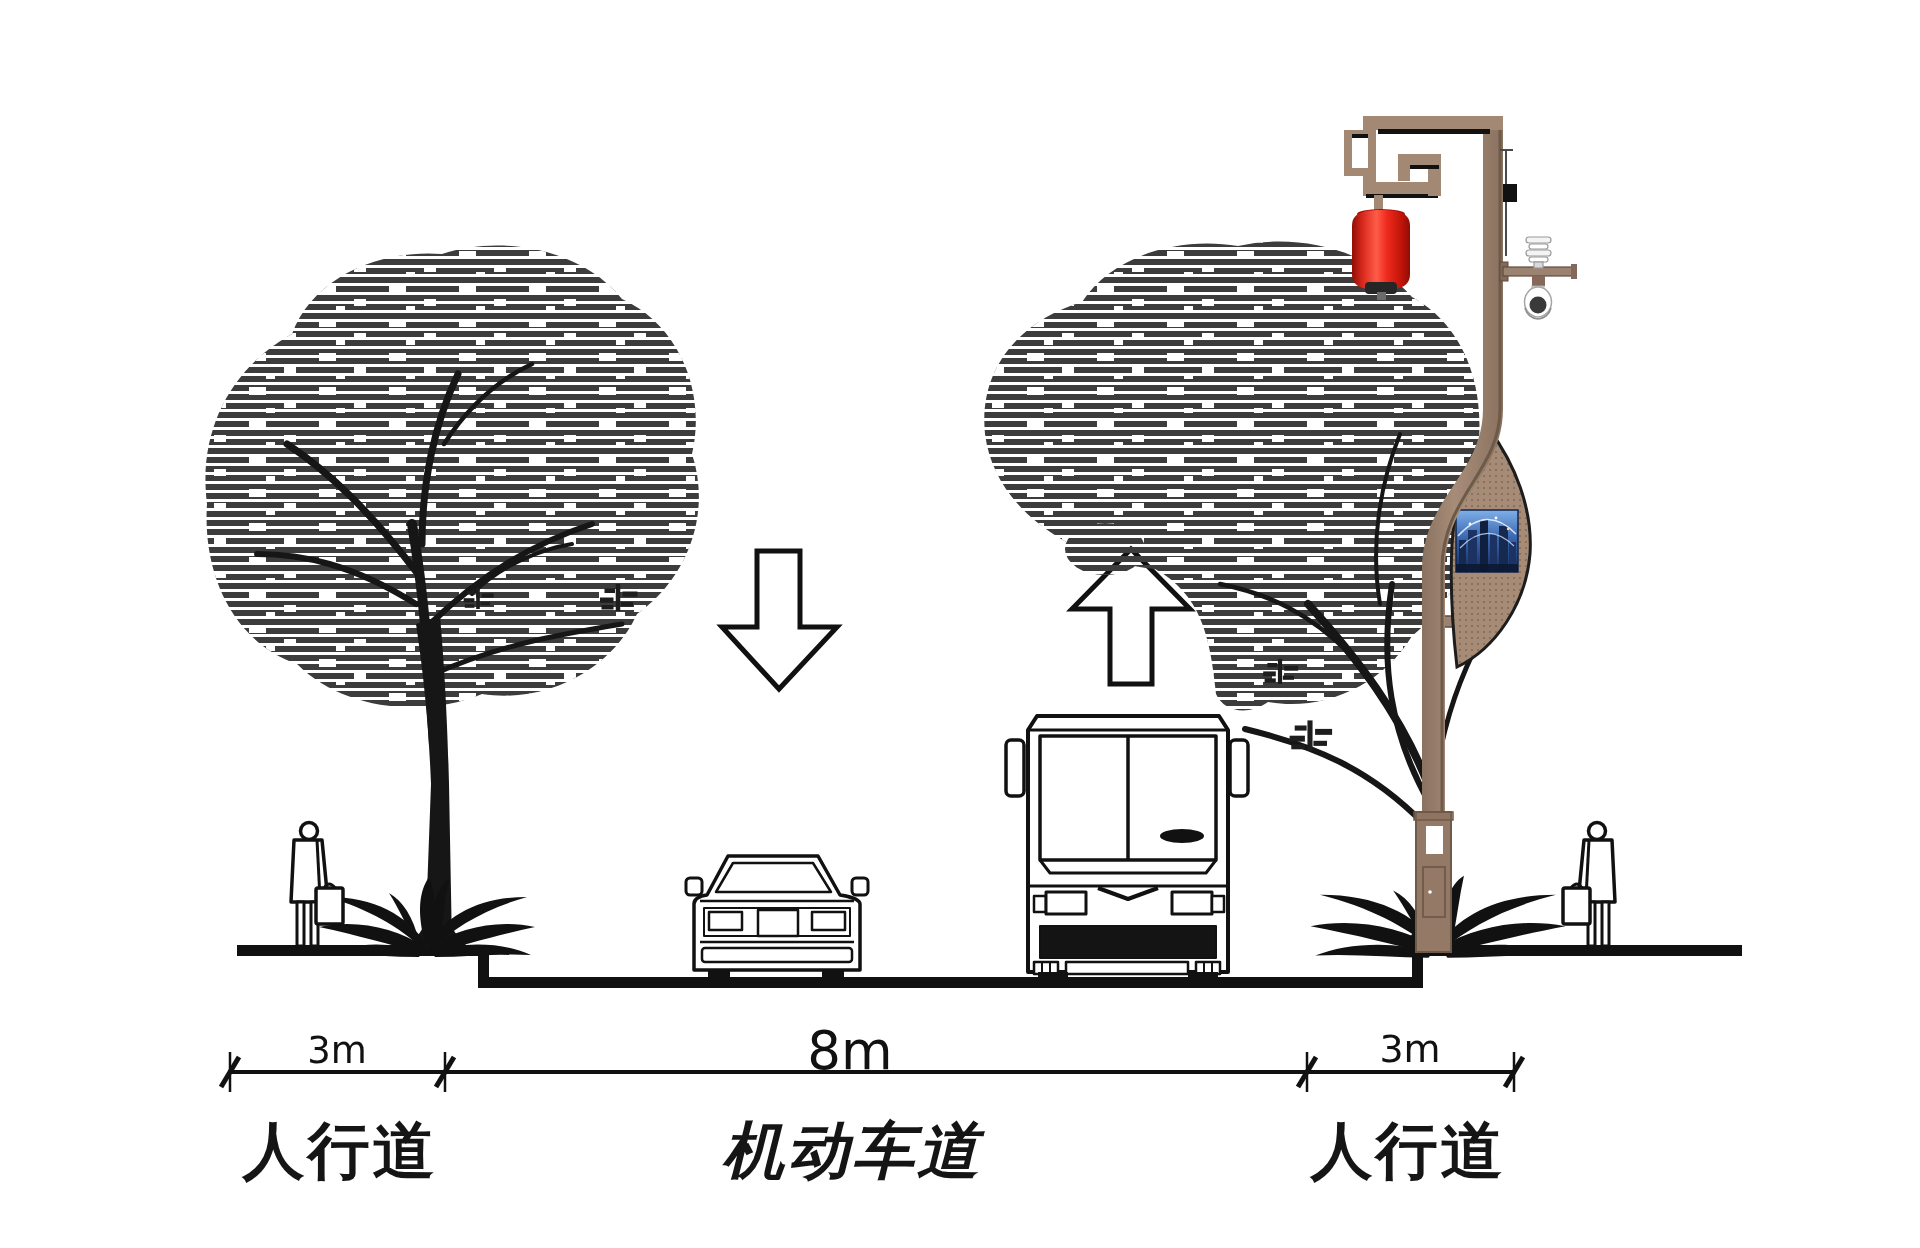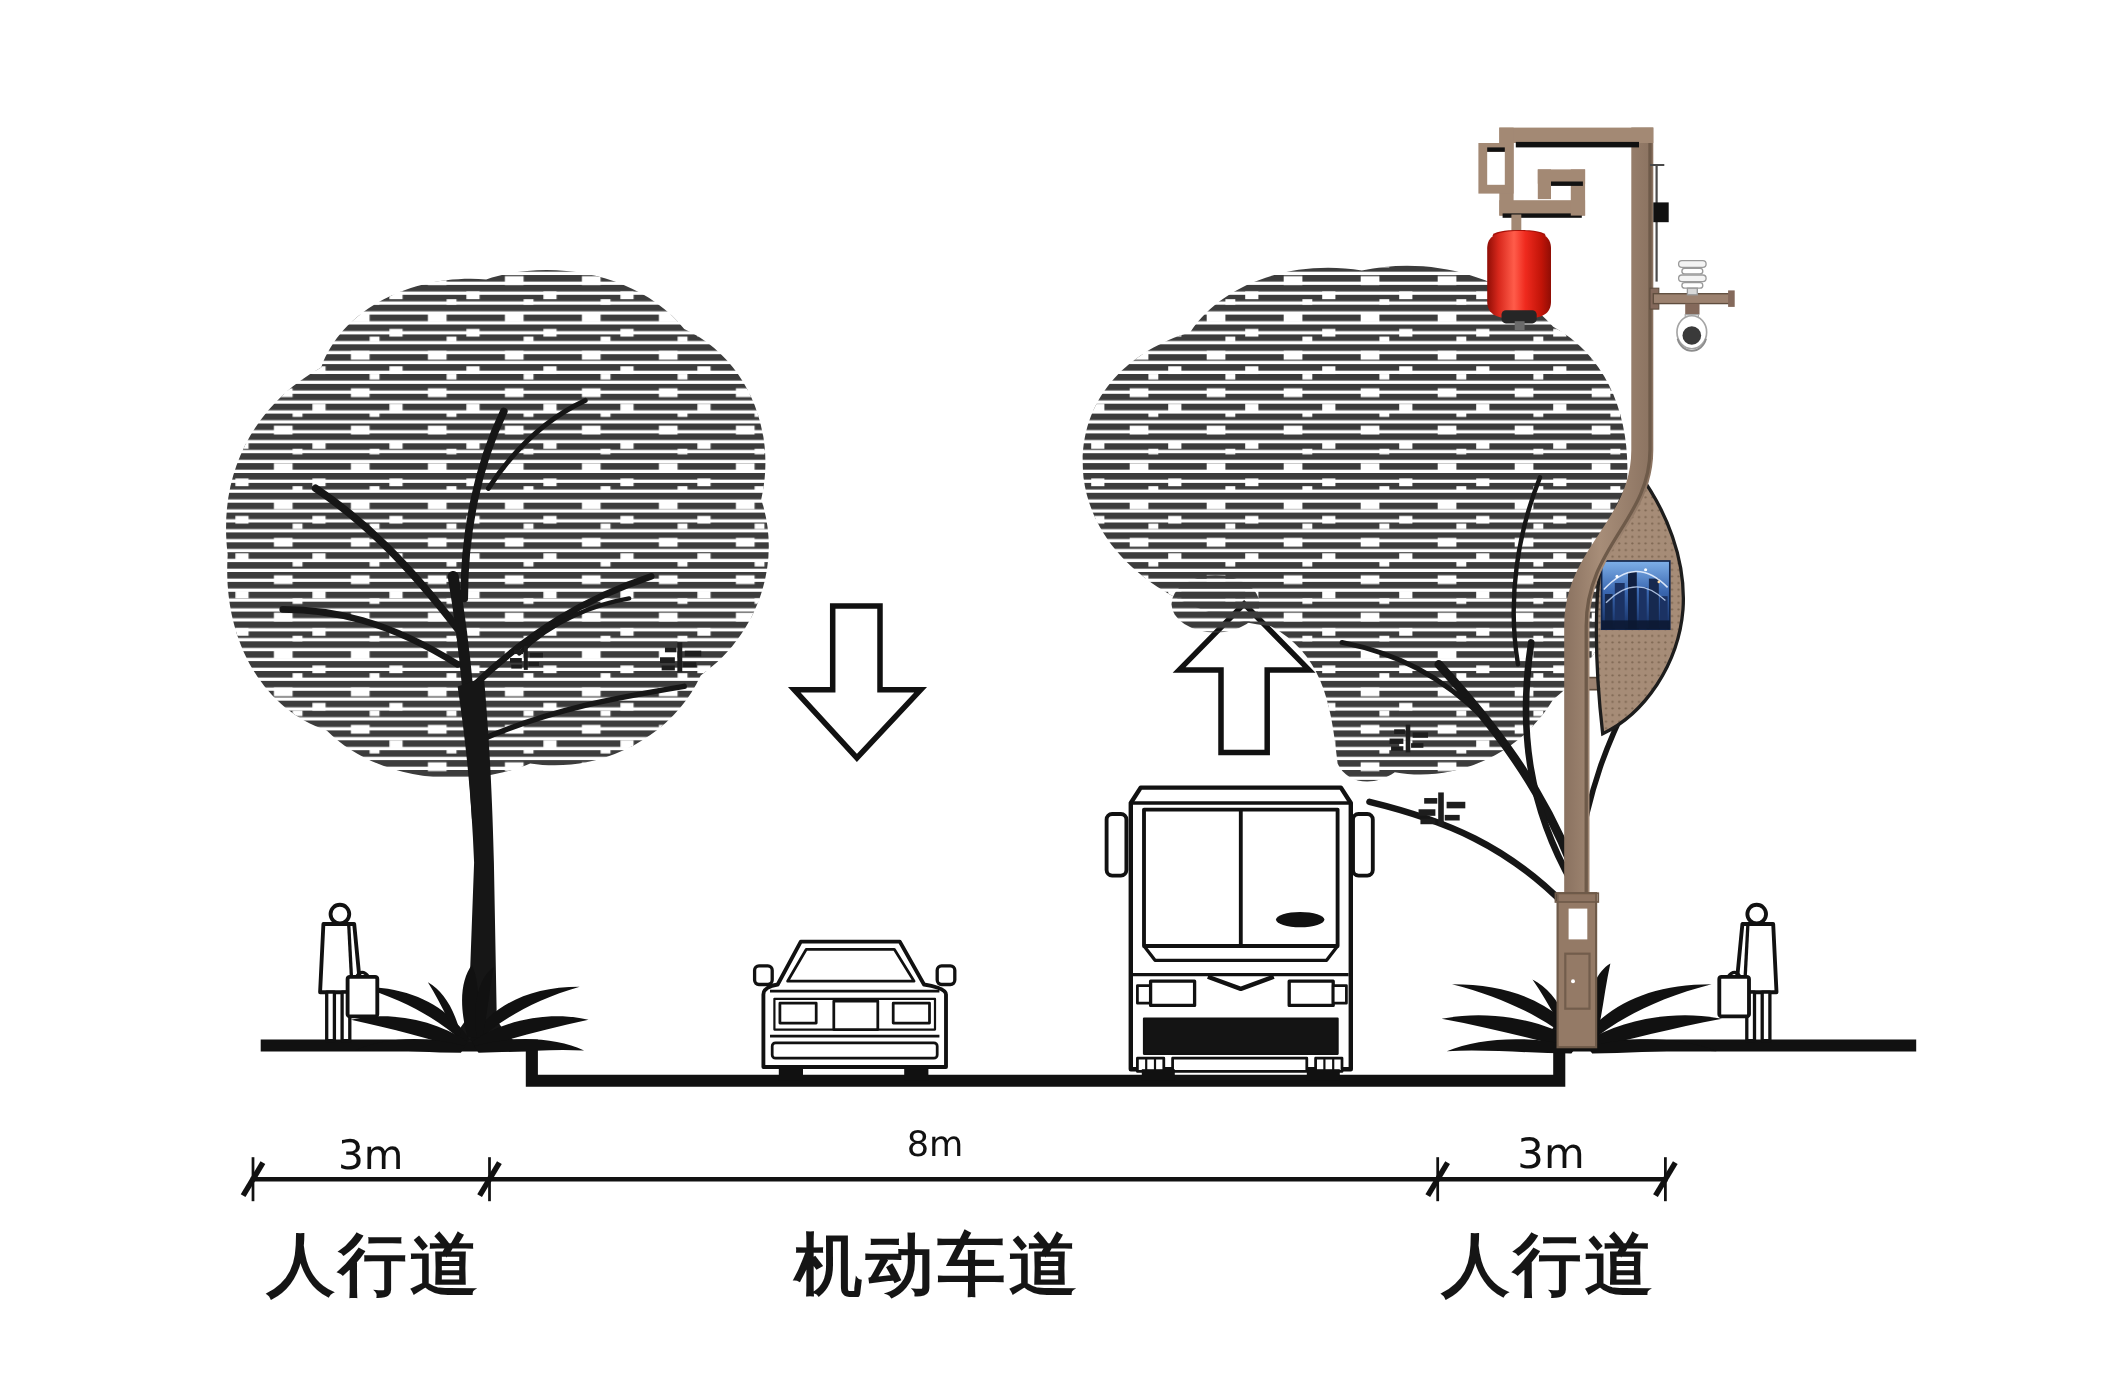--- a/index.html
+++ b/index.html
@@ -8,29 +8,29 @@
     font-family:"Liberation Sans","DejaVu Sans",sans-serif;
     margin-top:24px;
   }
   #art{position:absolute;left:0;top:0;}
   .dim-text{
     position:absolute;transform:translateX(-50%);
     color:#111;font-family:"DejaVu Sans","Liberation Sans",sans-serif;
     white-space:nowrap;line-height:1;
   }
   .dim-val-left{left:337px;top:1008px;font-size:37px;font-weight:500;}
-  .dim-val-mid{left:850px;top:1000px;font-size:32px;font-weight:500;}
+  .dim-val-mid{left:850px;top:1000px;font-size:53px;font-weight:500;}
   .dim-val-right{left:1410px;top:1006px;font-size:38px;font-weight:500;}
   .seg-label{
     position:absolute;transform:translateX(-50%);top:1096px;
     color:#151515;font-size:62px;font-weight:700;letter-spacing:3px;
     font-family:"Liberation Sans","DejaVu Sans",sans-serif;white-space:nowrap;line-height:1;
   }
   .seg-label-left{left:340px;}
-  .seg-label-mid{left:852px;}
+  .seg-label-mid{left:852px;font-style:italic;}
   .seg-label-right{left:1408px;}
 </style>
 </head>
 <body>
 
 <div id="stage">
 
 <svg id="art" width="1920" height="1248" viewBox="0 0 1920 1248" xmlns="http://www.w3.org/2000/svg">
   <defs>
     <pattern id="stripes" width="12" height="9" patternUnits="userSpaceOnUse">

